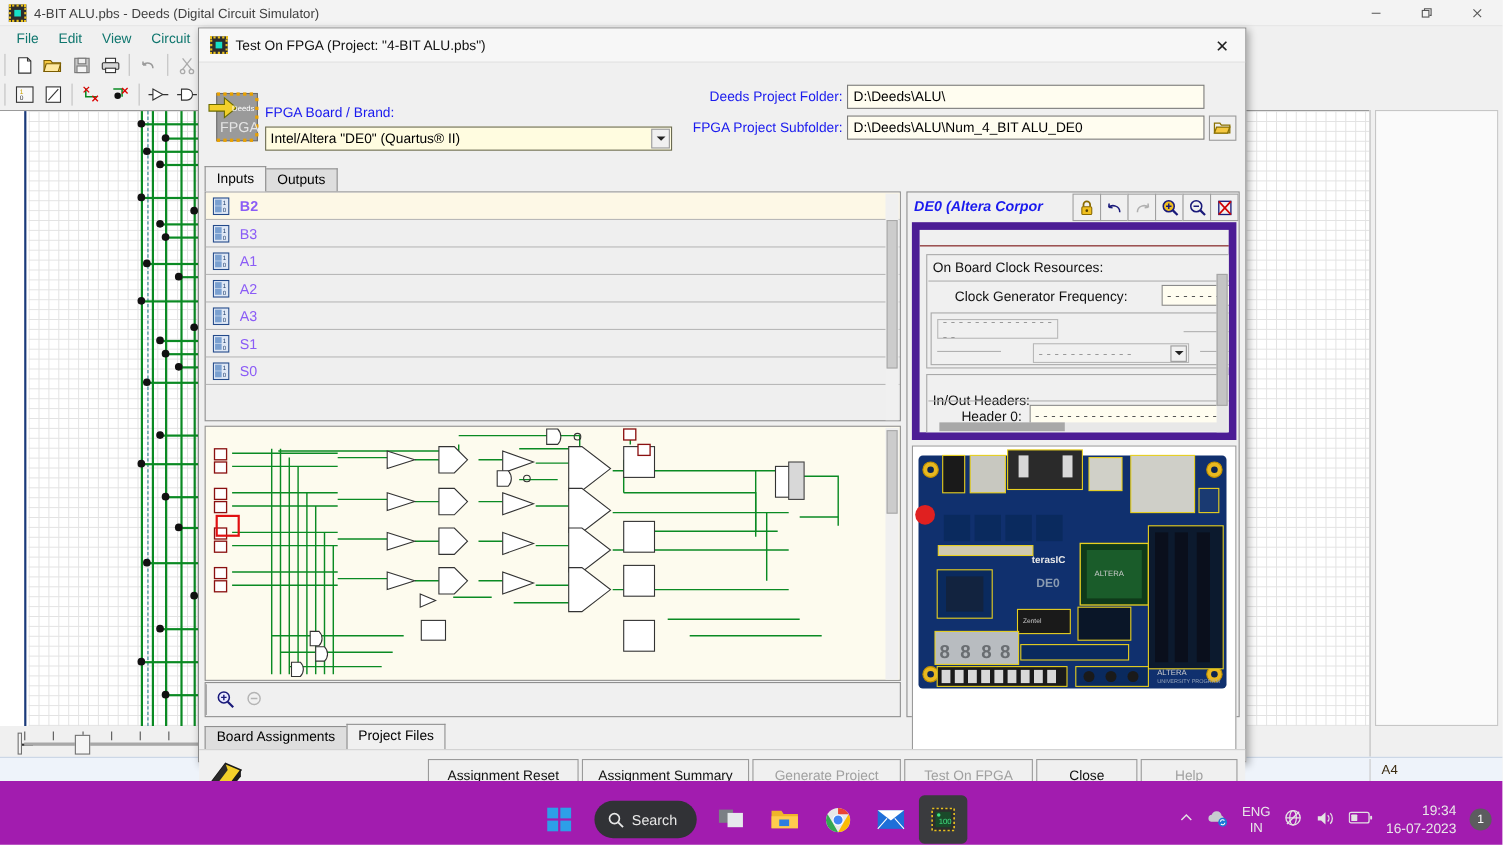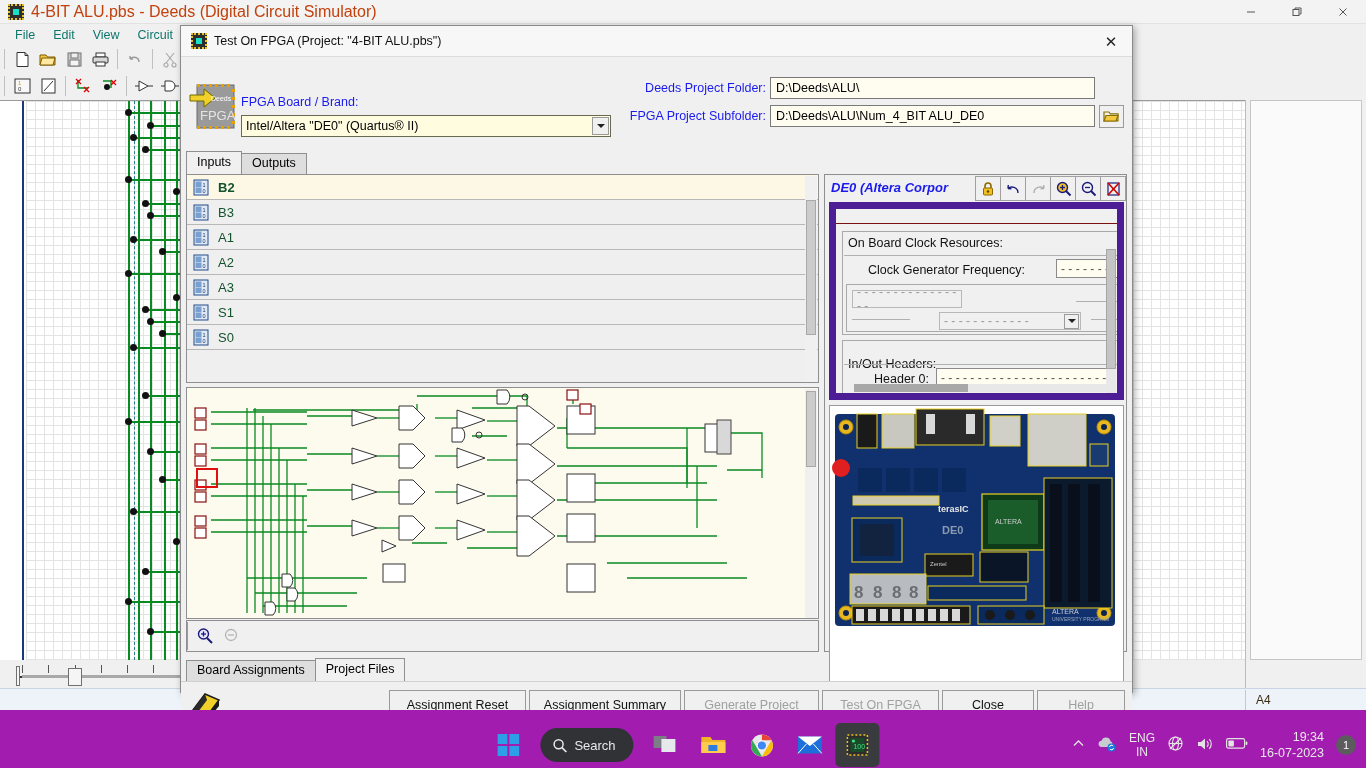--- a/index.html
+++ b/index.html
@@ -21,21 +21,21 @@
     border-bottom:1px solid #e2e2e2;
   }
   .title-icon {
     width:16px; height:16px; margin-left:8px; margin-right:7px;
     background:#2d2d2d; border:2px dotted #e8c020; position:relative; flex:none;
   }
   .title-icon::after{
     content:""; position:absolute; left:3px; top:3px; width:6px; height:6px;
     background:#16e0c8;
   }
-  .title-text { font-size:16px; color:#c2410c; white-space:nowrap; }
+  .title-text { font-size:12px; color:#404040; white-space:nowrap; }
   .win-controls { position:absolute; right:0; top:0; height:24px; display:flex; }
   .win-btn { width:46px; height:24px; display:flex; align-items:center; justify-content:center; color:#555; font-size:12px; }
   .win-btn svg { display:block; }
 
   .menubar { position:absolute; left:0; top:24px; width:1366px; height:22px; background:#f0f0f0; display:flex; align-items:center; padding-left:6px; }
   .menu-item { padding:2px 9px; font-size:12.5px; color:#0f766e; }
 
   .toolbar-row { position:absolute; left:0; width:1366px; background:#f0f0f0; display:flex; align-items:center; }
   #toolbar1 { top:46px; height:26px; }
   #toolbar2 { top:72px; height:28px; }
@@ -114,21 +114,21 @@
   
   #io-tabs { position:absolute; left:5px; top:95px; height:22px; display:flex; align-items:flex-end; }
   .tab { height:21px; padding:2px 10px 0 10px; font-size:12.5px; border:1px solid #8f8f8f; border-bottom:none; background:#dedede; margin-right:-1px; }
   .tab.active { background:#f0f0f0; height:23px; position:relative; z-index:2; padding-top:3px; }
 
   #io-list { position:absolute; left:5px; top:117px; width:633px; height:209px; background:#efefef; border:1px solid #8f8f8f; overflow:hidden; }
   .io-row { height:25px; border-bottom:1px solid #b8b8b8; display:flex; align-items:center; padding-left:6px; }
   .io-row.selected { background:#fdf8e6; }
   .io-row.selected .io-label { font-weight:bold; }
   .io-icon { width:16px; height:17px; flex:none; margin-right:9px; }
-  .io-label { font-size:13px; color:#14532d; }
+  .io-label { font-size:13px; color:#8b5cf6; }
   #io-scroll { position:absolute; right:1px; top:1px; width:12px; height:207px; background:#f0f0f0; }
   #io-scroll-thumb { position:absolute; left:1px; top:24px; width:10px; height:135px; background:#ccc; border:1px solid #a8a8a8; }
 
   
   #preview { position:absolute; left:5px; top:330px; width:633px; height:232px; background:#fdfbee; border:1px solid #8f8f8f; overflow:hidden; }
   #preview-scroll { position:absolute; right:1px; top:1px; width:12px; height:230px; background:#f0f0f0; }
   #preview-scroll-thumb { position:absolute; left:1px; top:2px; width:10px; height:76px; background:#ccc; border:1px solid #a8a8a8; }
   #sel-highlight { position:absolute; left:9px; top:80px; width:22px; height:20px; border:2px solid #e01010; }
 
   #status-field { position:absolute; left:5px; top:563px; width:633px; height:32px; background:#f0f0f0; border:1px solid #8f8f8f; display:flex; align-items:center; }

